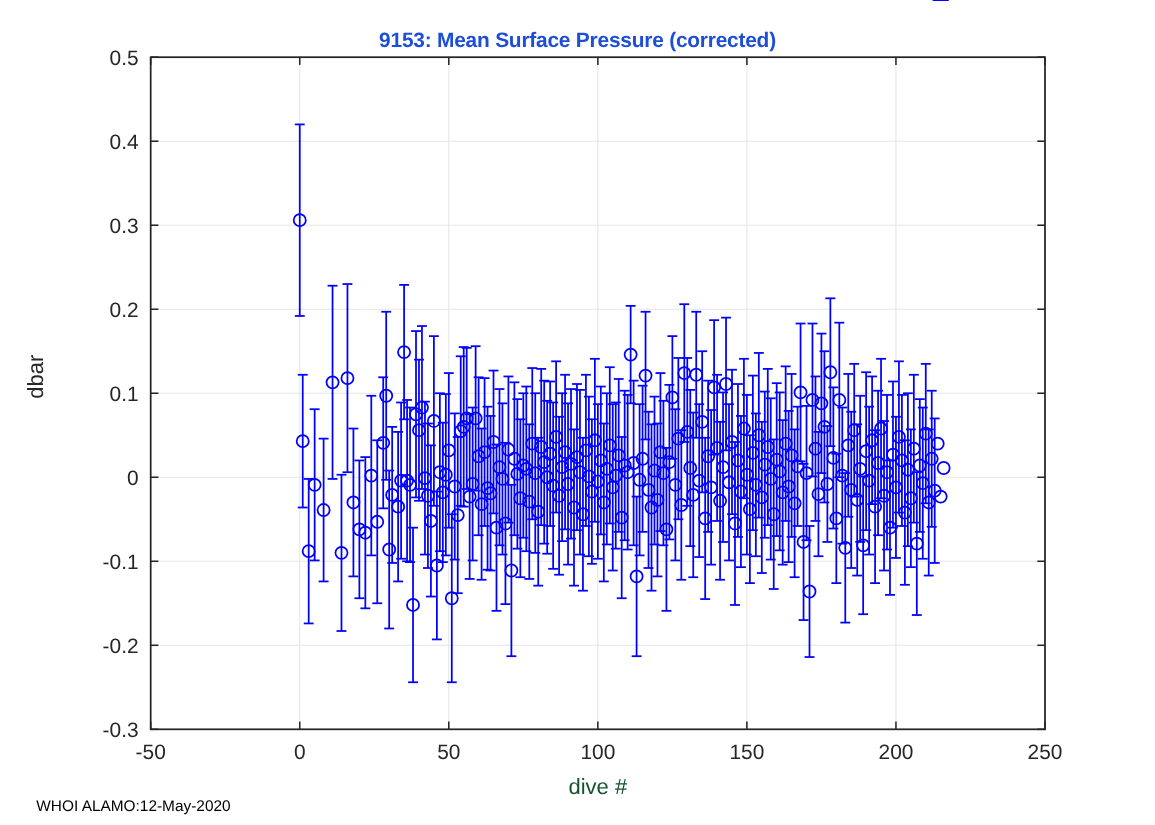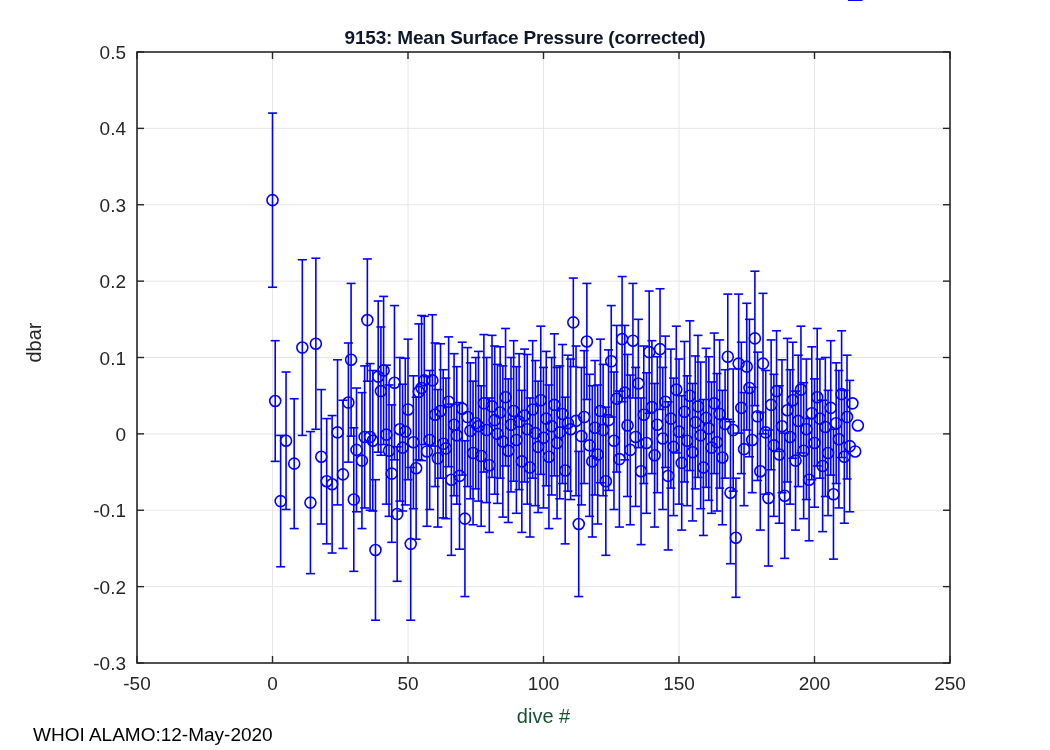--- a/index.html
+++ b/index.html
@@ -21,21 +21,21 @@
     height: 750px;
   }
   .chart-title {
     position: absolute;
     left: 0;
     top: 27px;
     width: 1050px;
     text-align: center;
     font-size: 19px;
     font-weight: bold;
-    color: #0f172a;
+    color: #1d4ed8;
     letter-spacing: -0.2px;
   }
   .ylabel {
     position: absolute;
     left: -16px;
     top: 331px;
     width: 100px;
     text-align: center;
     font-size: 20px;
     color: #262626;
@@ -48,21 +48,21 @@
     top: 705px;
     width: 813px;
     text-align: center;
     font-size: 20px;
     color: #14532d;
   }
   .footer-note {
     position: absolute;
     left: 33px;
     top: 724px;
-    font-size: 19px;
+    font-size: 14px;
     color: #000000;
   }
   .plot-svg {
     position: absolute;
     left: 0;
     top: 0;
   }
   .ytick-label {
     font-size: 19px;
     fill: #262626;

